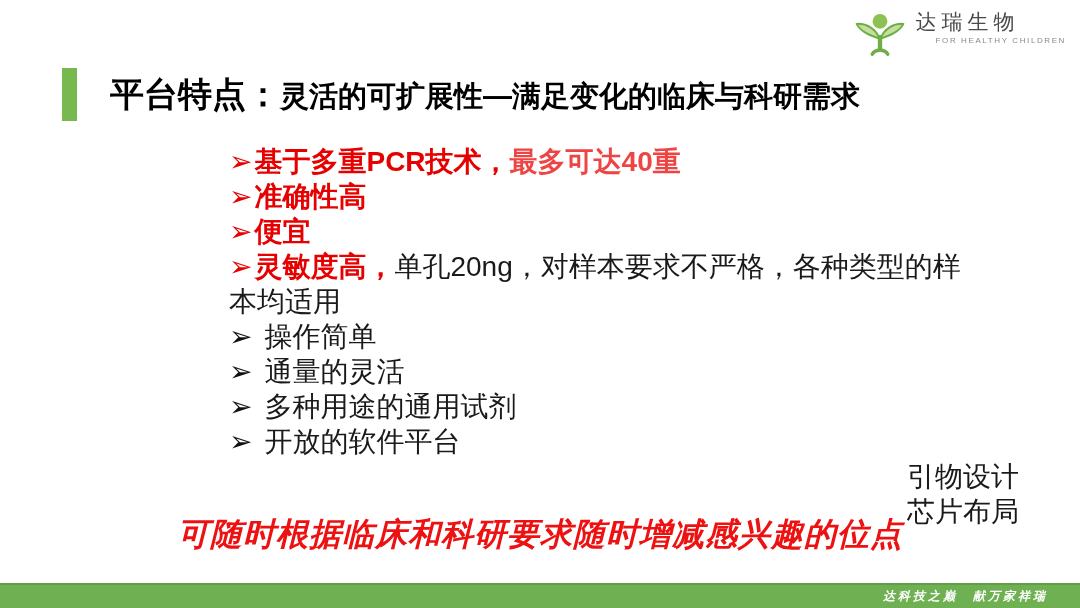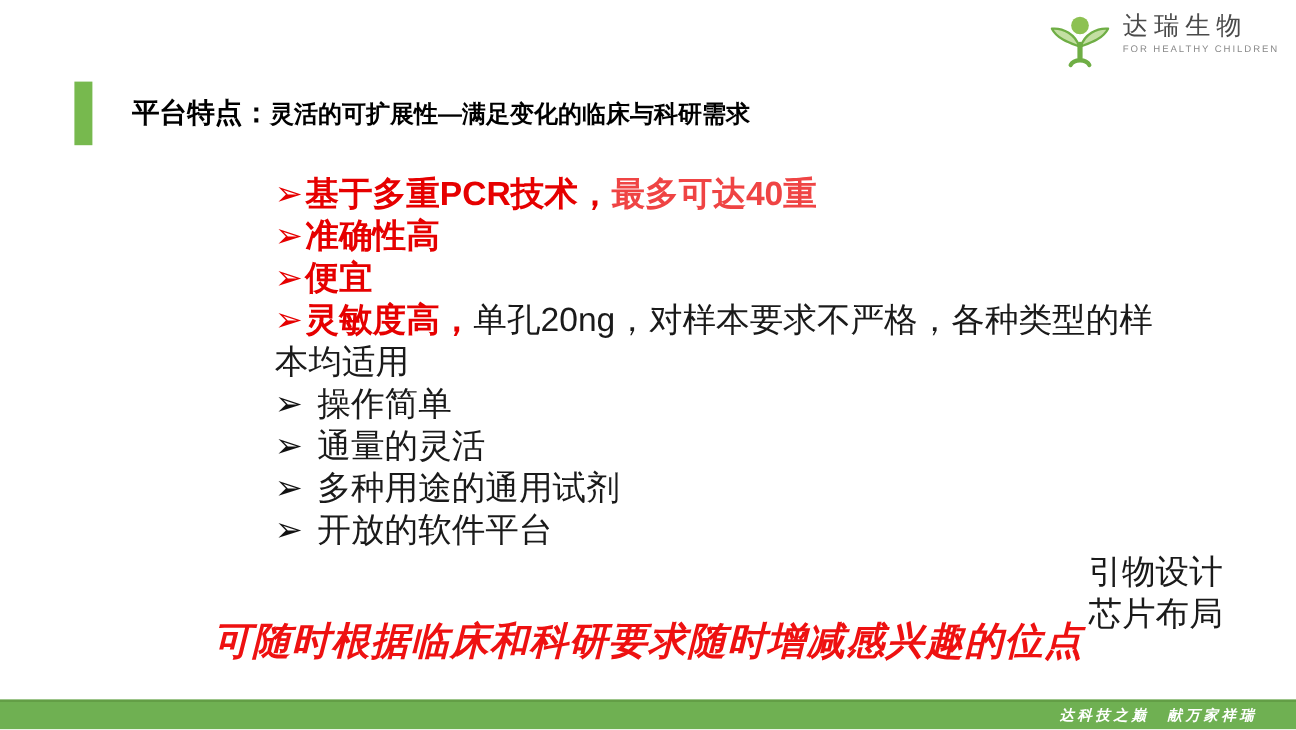--- a/index.html
+++ b/index.html
@@ -31,20 +31,21 @@
     color: #4a4a4a;
     font-weight: 500;
     letter-spacing: 5px;
     line-height: 24px;
   }
   .logo-tagline {
     font-size: 8px;
     color: #8a8a8a;
     letter-spacing: 1.6px;
     margin-top: 2px;
+    margin-left: 20px;
   }
 
   
   .title-row {
     position: absolute;
     left: 62px;
     top: 68px;
     display: flex;
     align-items: center;
   }
@@ -52,22 +53,22 @@
     width: 15px;
     height: 53px;
     background: #77b94e;
     margin-right: 33px;
   }
   .title-text {
     color: #000000;
     font-weight: bold;
     white-space: nowrap;
   }
-  .title-prefix { font-size: 23px; font-family: Liberation Serif, serif; }
-  .title-main { font-size: 20px; }
+  .title-prefix { font-size: 34px; font-family: Liberation Serif, serif; }
+  .title-main { font-size: 29px; }
 
   
   .content {
     position: absolute;
     left: 229px;
     top: 144px;
     width: 790px;
   }
   .bullet-line {
     font-size: 28px;

